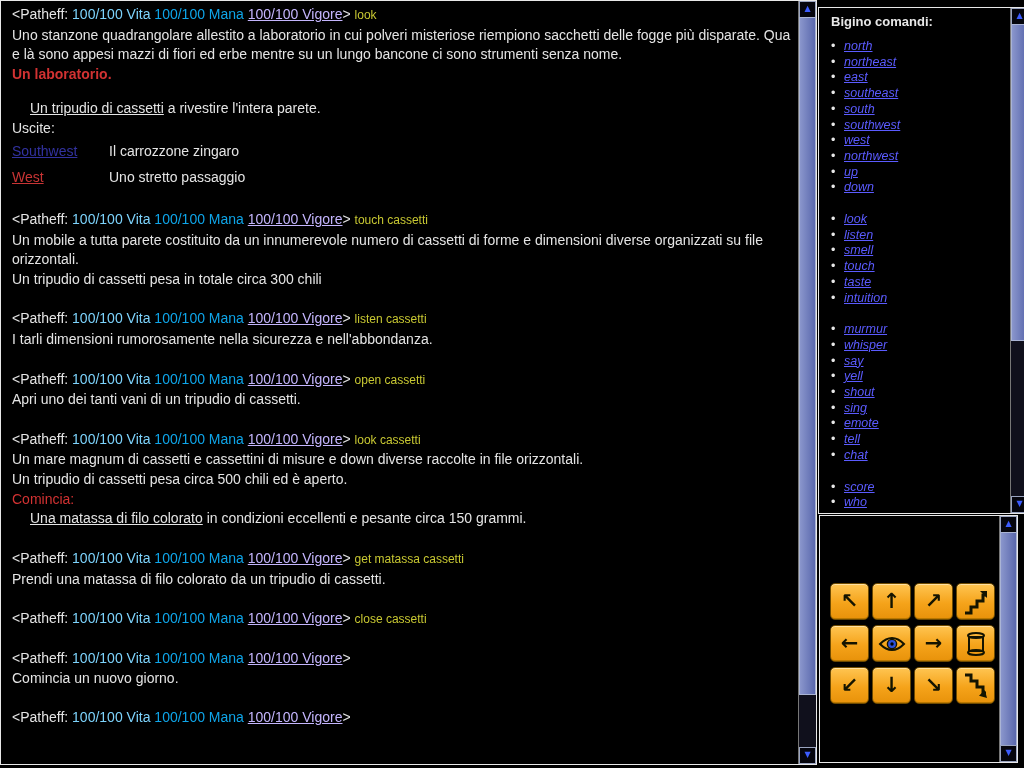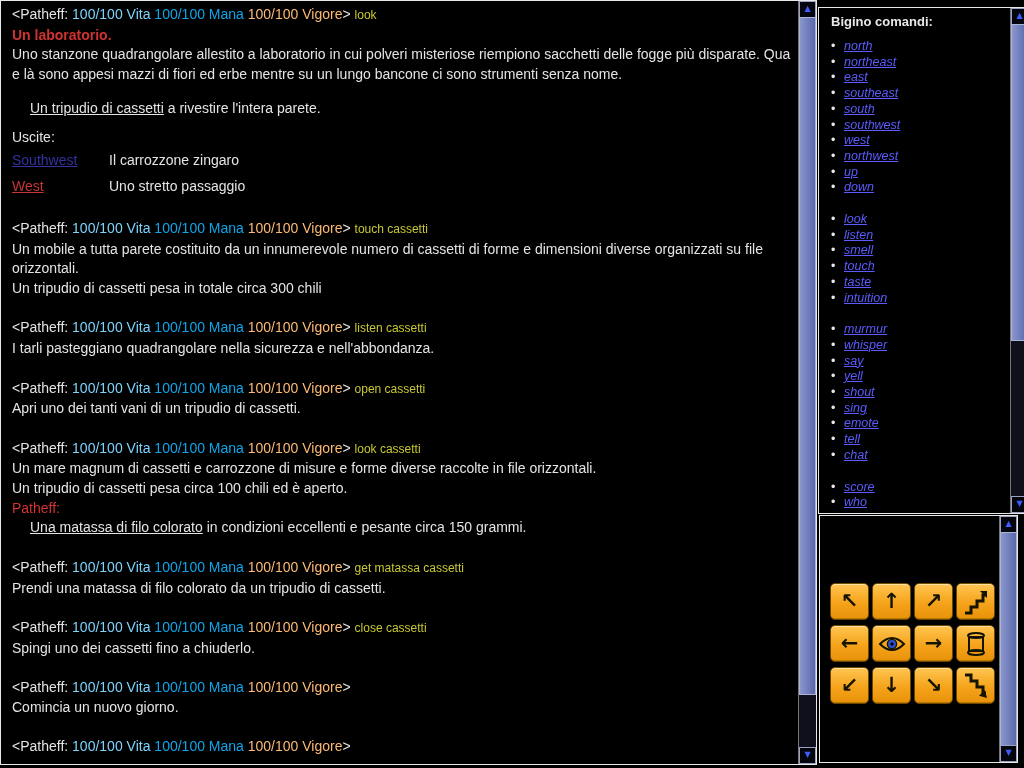--- a/index.html
+++ b/index.html
@@ -7,29 +7,29 @@
 
   
   .main-frame{position:absolute;left:0;top:0;width:815px;height:763px;
     border:1px solid #e8e8e8;background:#000;overflow:hidden;}
   .main-content{position:absolute;left:0;top:0;right:17px;bottom:0;
     padding:4px 8px 0 11px;overflow:hidden;}
   .line{font-size:14px;line-height:19.7px;color:#e4e4e4;}
   .line.gap{height:19.7px;}
   .line.item{padding-left:18px;margin-top:14px;}
   .line.indent{padding-left:18px;}
-  .line.exits-header{margin-top:9px;}
+  .line.exits-header{}
   .line.exit{line-height:26px;}
   .exit-name{display:inline-block;min-width:97px;}
   .seg.w{color:#e4e4e4;}
   .seg.red{color:#d23232;}
   .seg.title{color:#d23232;font-weight:bold;}
   .seg.vita{color:#7dd3fc;}
   .seg.mana{color:#0ea5e9;}
-  .seg.vigore{color:#fdba74;}
+  .seg.vigore{color:#c4b5fd;text-decoration:underline;}
   .seg.cmd{color:#c8c832;font-size:12px;}
   .seg.linkw{color:#e4e4e4;text-decoration:underline;cursor:pointer;}
   .linkb{color:#3232a0;text-decoration:underline;cursor:pointer;}
   .linkr{color:#c83434;text-decoration:underline;cursor:pointer;}
 
   
   .scrollbar{position:absolute;top:0;right:0;bottom:0;width:17px;
     background:#10101c;border-left:1px solid #777;}
   .sb-btn{position:absolute;left:0;width:15px;height:15px;background:#05050d;
     border:1px solid #9aa4c0;color:#3c5cff;font-size:8px;line-height:13px;
@@ -65,48 +65,47 @@
   .nav-btn .glyph{color:#141400;font-weight:bold;font-size:21px;line-height:1;
     font-family:"DejaVu Sans",sans-serif;}
   .nav-btn svg{display:block;}
 </style>
 </head>
 <body>
 
 <div class="main-frame">
   <div class="main-content">
       <div class="line prompt-line"><span class="seg w">&lt;Patheff: </span><span class="seg vita">100/100 Vita</span><span class="seg w"> </span><span class="seg mana">100/100 Mana</span><span class="seg w"> </span><span class="seg vigore">100/100 Vigore</span><span class="seg w">&gt; </span><span class="seg cmd">look</span></div>
+      <div class="line para"><span class="seg w">Uno stanzone quadrangolare allestito a laboratorio in cui polveri misteriose riempiono sacchetti delle fogge più disparate. Qua e là sono appesi mazzi di fiori ed erbe mentre su un lungo bancone ci sono strumenti senza nome.</span></div>
       <div class="line para"><span class="seg title">Un laboratorio.</span></div>
-      <div class="line para"><span class="seg w">Uno stanzone quadrangolare allestito a laboratorio in cui polveri misteriose riempiono sacchetti delle fogge più disparate. Qua e là sono appesi mazzi di fiori ed erbe mentre su un lungo bancone ci sono strumenti senza nome.</span></div>
       <div class="line item"><span class="seg linkw">Un tripudio di cassetti</span><span class="seg w"> a rivestire l'intera parete.</span></div>
       <div class="line exits-header"><span class="seg w">Uscite:</span></div>
       <div class="line exit"><span class="exit-name linkb">Southwest</span><span class="seg w">Il carrozzone zingaro</span></div>
       <div class="line exit"><span class="exit-name linkr">West</span><span class="seg w">Uno stretto passaggio</span></div>
       <div class="line gap"></div>
       <div class="line prompt-line"><span class="seg w">&lt;Patheff: </span><span class="seg vita">100/100 Vita</span><span class="seg w"> </span><span class="seg mana">100/100 Mana</span><span class="seg w"> </span><span class="seg vigore">100/100 Vigore</span><span class="seg w">&gt; </span><span class="seg cmd">touch cassetti</span></div>
       <div class="line para"><span class="seg w">Un mobile a tutta parete costituito da un innumerevole numero di cassetti di forme e dimensioni diverse organizzati su file orizzontali.</span></div>
       <div class="line para"><span class="seg w">Un tripudio di cassetti pesa in totale circa 300 chili</span></div>
       <div class="line gap"></div>
       <div class="line prompt-line"><span class="seg w">&lt;Patheff: </span><span class="seg vita">100/100 Vita</span><span class="seg w"> </span><span class="seg mana">100/100 Mana</span><span class="seg w"> </span><span class="seg vigore">100/100 Vigore</span><span class="seg w">&gt; </span><span class="seg cmd">listen cassetti</span></div>
-      <div class="line para"><span class="seg w">I tarli pasteggiano quadrangolare nella sicurezza e nell'abbondanza.</span></div>
+      <div class="line para"><span class="seg w">I tarli dimensioni rumorosamente nella sicurezza e nell'abbondanza.</span></div>
       <div class="line gap"></div>
       <div class="line prompt-line"><span class="seg w">&lt;Patheff: </span><span class="seg vita">100/100 Vita</span><span class="seg w"> </span><span class="seg mana">100/100 Mana</span><span class="seg w"> </span><span class="seg vigore">100/100 Vigore</span><span class="seg w">&gt; </span><span class="seg cmd">open cassetti</span></div>
       <div class="line para"><span class="seg w">Apri uno dei tanti vani di un tripudio di cassetti.</span></div>
       <div class="line gap"></div>
       <div class="line prompt-line"><span class="seg w">&lt;Patheff: </span><span class="seg vita">100/100 Vita</span><span class="seg w"> </span><span class="seg mana">100/100 Mana</span><span class="seg w"> </span><span class="seg vigore">100/100 Vigore</span><span class="seg w">&gt; </span><span class="seg cmd">look cassetti</span></div>
-      <div class="line para"><span class="seg w">Un mare magnum di cassetti e carrozzone di misure e forme diverse raccolte in file orizzontali.</span></div>
-      <div class="line para"><span class="seg w">Un tripudio di cassetti pesa circa 100 chili ed è aperto.</span></div>
-      <div class="line para"><span class="seg red">Patheff:</span></div>
+      <div class="line para"><span class="seg w">Un mare magnum di cassetti e cassettini di misure e down diverse raccolte in file orizzontali.</span></div>
+      <div class="line para"><span class="seg w">Un tripudio di cassetti pesa circa 500 chili ed è aperto.</span></div>
+      <div class="line para"><span class="seg red">Comincia:</span></div>
       <div class="line indent"><span class="seg linkw">Una matassa di filo colorato</span><span class="seg w"> in condizioni eccellenti e pesante circa 150 grammi.</span></div>
       <div class="line gap"></div>
       <div class="line prompt-line"><span class="seg w">&lt;Patheff: </span><span class="seg vita">100/100 Vita</span><span class="seg w"> </span><span class="seg mana">100/100 Mana</span><span class="seg w"> </span><span class="seg vigore">100/100 Vigore</span><span class="seg w">&gt; </span><span class="seg cmd">get matassa cassetti</span></div>
       <div class="line para"><span class="seg w">Prendi una matassa di filo colorato da un tripudio di cassetti.</span></div>
       <div class="line gap"></div>
       <div class="line prompt-line"><span class="seg w">&lt;Patheff: </span><span class="seg vita">100/100 Vita</span><span class="seg w"> </span><span class="seg mana">100/100 Mana</span><span class="seg w"> </span><span class="seg vigore">100/100 Vigore</span><span class="seg w">&gt; </span><span class="seg cmd">close cassetti</span></div>
-      <div class="line para"><span class="seg w">Spingi uno dei cassetti fino a chiuderlo.</span></div>
       <div class="line gap"></div>
       <div class="line prompt-line"><span class="seg w">&lt;Patheff: </span><span class="seg vita">100/100 Vita</span><span class="seg w"> </span><span class="seg mana">100/100 Mana</span><span class="seg w"> </span><span class="seg vigore">100/100 Vigore</span><span class="seg w">&gt; </span></div>
       <div class="line para"><span class="seg w">Comincia un nuovo giorno.</span></div>
       <div class="line gap"></div>
       <div class="line prompt-line"><span class="seg w">&lt;Patheff: </span><span class="seg vita">100/100 Vita</span><span class="seg w"> </span><span class="seg mana">100/100 Mana</span><span class="seg w"> </span><span class="seg vigore">100/100 Vigore</span><span class="seg w">&gt; </span></div>
     </div>
   <div class="scrollbar">
     <div class="sb-btn sb-up">▲</div>
     <div class="sb-thumb" style="top:16px;height:676px;"></div>
     <div class="sb-btn sb-down">▼</div>

